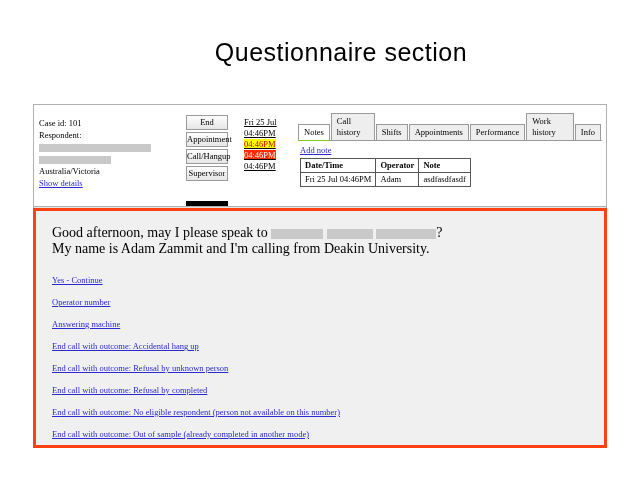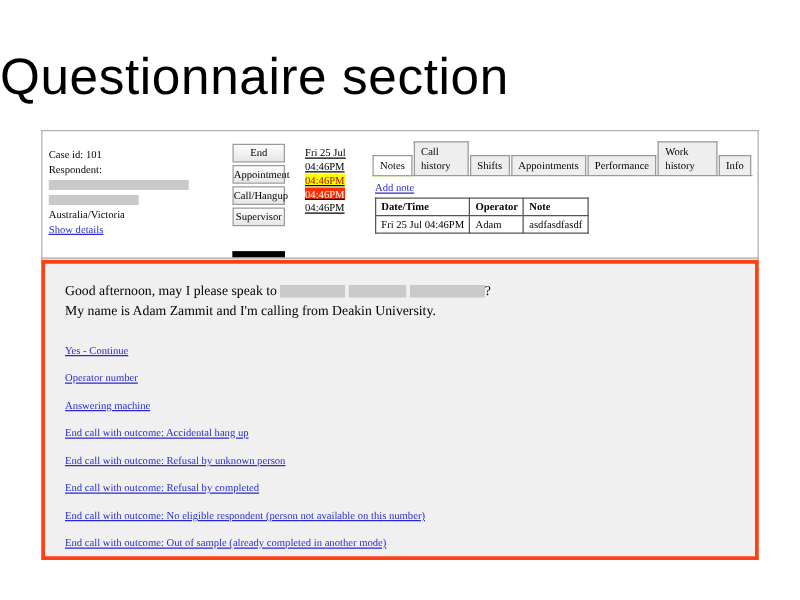--- a/index.html
+++ b/index.html
@@ -8,26 +8,28 @@
   }
   body {
     width: 640px;
     height: 480px;
     background: #ffffff;
     font-family: "Liberation Serif", serif;
     overflow: hidden;
     position: relative;
   }
   .slide-title {
+    text-align: center;
     font-family: "Liberation Sans", sans-serif;
-    font-size: 41px;
+    font-size: 25px;
     color: #000000;
     letter-spacing: 0.5px;
     padding-top: 38px;
     font-weight: normal;
+    margin-left: 42px;
   }
 
   
   .shot {
     position: absolute;
     left: 33px;
     top: 104px;
     width: 574px;
     height: 110px;
     background: #ffffff;
@@ -186,21 +188,21 @@
     left: 33px;
     top: 208px;
     width: 574px;
     height: 240px;
     border: 3px solid #ff4013;
     background: #f0f0f0;
     box-sizing: border-box;
     padding: 14px 16px 10px 16px;
   }
   .script-line {
-    font-size: 11px;
+    font-size: 14px;
     color: #000;
     line-height: 16px;
     white-space: nowrap;
   }
   .script-line .redact2 {
     display: inline-block;
     background: #c9c9c9;
     height: 10px;
     vertical-align: middle;
   }

